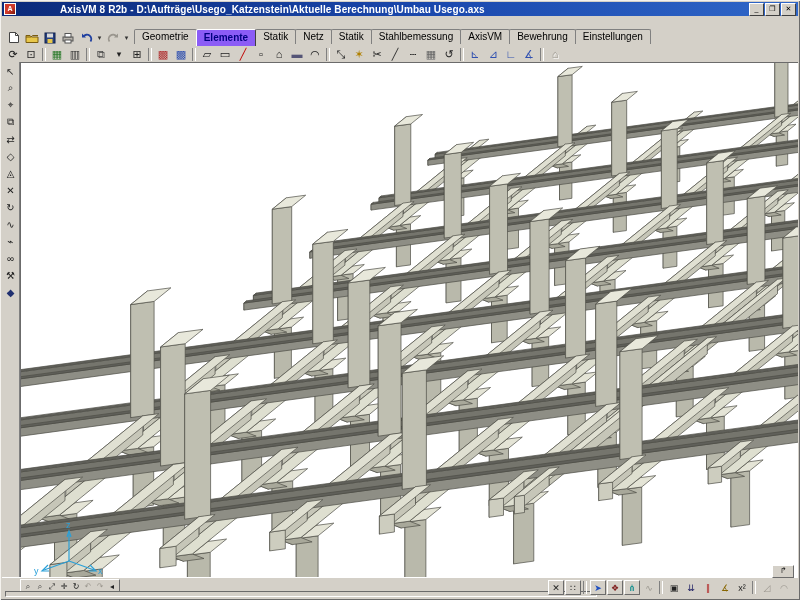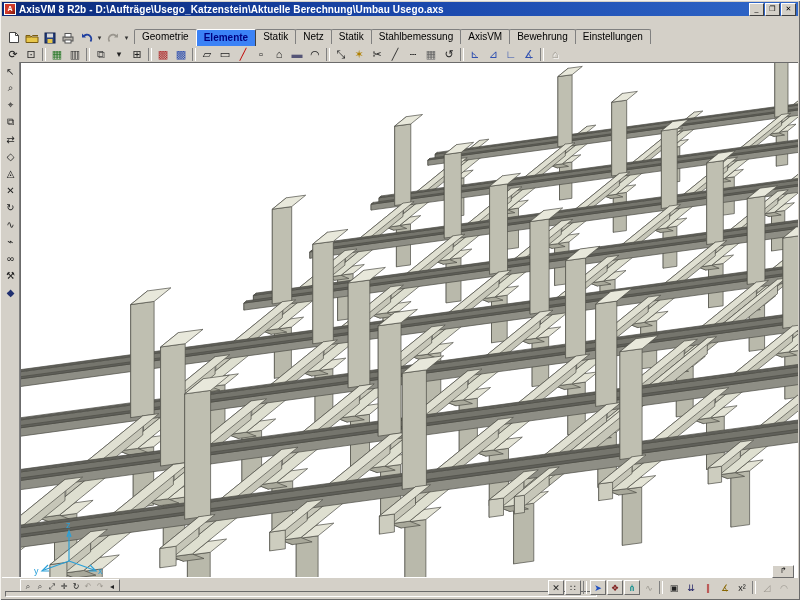--- a/index.html
+++ b/index.html
@@ -3,41 +3,41 @@
 <meta charset="utf-8">
 <style>
   html,body{margin:0;padding:0;}
   body{width:800px;height:600px;overflow:hidden;background:#d4d0c8;
        font-family:"Liberation Sans","DejaVu Sans",sans-serif;-webkit-font-smoothing:none;}
   .app{position:relative;width:800px;height:600px;background:#d4d0c8;
        box-shadow:inset 1px 1px 0 #f4f2ee, inset -1px -1px 0 #6b6b6b;}
   
   .titlebar{position:absolute;left:2px;top:2px;right:2px;height:14px;
     background:linear-gradient(90deg,#0b2a7a 0%,#1b49ae 55%,#2f66c8 100%);
-    display:flex;align-items:center;padding:0 2px;color:#fff;}
+    display:flex;align-items:center;padding:0 2px;color:#fff;gap:41px;}
   .title-icon{width:10px;height:10px;background:linear-gradient(135deg,#d03a2a 55%,#7a1608);border:1px solid #fff;
     font-size:7px;line-height:9px;text-align:center;color:#fff;font-weight:bold;margin-right:3px;flex:none;}
   .title-text{font-size:10px;font-weight:bold;white-space:nowrap;overflow:hidden;flex:1;letter-spacing:.1px;}
   .tb-btns{display:flex;gap:1px;flex:none;}
   .tb-btn{width:13px;height:11px;background:#d4d0c8;border:1px solid;border-color:#fff #404040 #404040 #fff;
     font-size:7px;line-height:9px;text-align:center;color:#000;}
   
   .menubar{position:absolute;left:2px;top:16px;right:2px;height:13px;display:flex;align-items:center;font-size:11px;}
   .menu-item{padding:0 7px;height:13px;line-height:13px;color:#000;}
   .menu-item::first-letter{text-decoration:underline;}
   
   .row1{position:absolute;left:2px;top:29px;right:2px;height:17px;display:flex;align-items:flex-end;}
   .filebar{display:flex;align-items:center;height:17px;padding:0 3px;flex:none;}
   .fbtn{width:18px;height:15px;display:flex;align-items:center;justify-content:center;flex:none;}
   .fbtn svg{display:block;}
   .ddown{width:9px;height:15px;font-size:7px;line-height:15px;text-align:center;color:#333;flex:none;}
   .tabstrip{display:flex;align-items:flex-start;height:17px;flex:none;}
   .tab{height:14px;line-height:14px;padding:0 7px;font-size:10px;color:#000;background:#d4d0c8;
     border:1px solid #808080;border-bottom:none;border-radius:2px 2px 0 0;margin-right:-1px;position:relative;}
-  .tab.active{height:16px;line-height:16px;font-weight:bold;color:#000080;background:#3b82f6;
+  .tab.active{height:16px;line-height:16px;font-weight:bold;color:#000080;background:#8b5cf6;
     border-color:#fff #404040 transparent #fff;z-index:2;}
   
   .row2{position:absolute;left:2px;top:46px;right:2px;height:16px;display:flex;align-items:center;padding-left:2px;
     border-bottom:1px solid #808080;box-shadow:0 1px 0 #fff;}
   .tbtn{width:18px;height:14px;display:flex;align-items:center;justify-content:center;
     font-size:11px;line-height:14px;color:#222;flex:none;}
   .tbtn.small{font-size:9px;}
   .tbtn.disabled{color:#9a968e;text-shadow:1px 1px 0 #fff;}
   .vsep{width:2px;height:13px;border-left:1px solid #808080;border-right:1px solid #fff;margin:0 2px;flex:none;}
   

